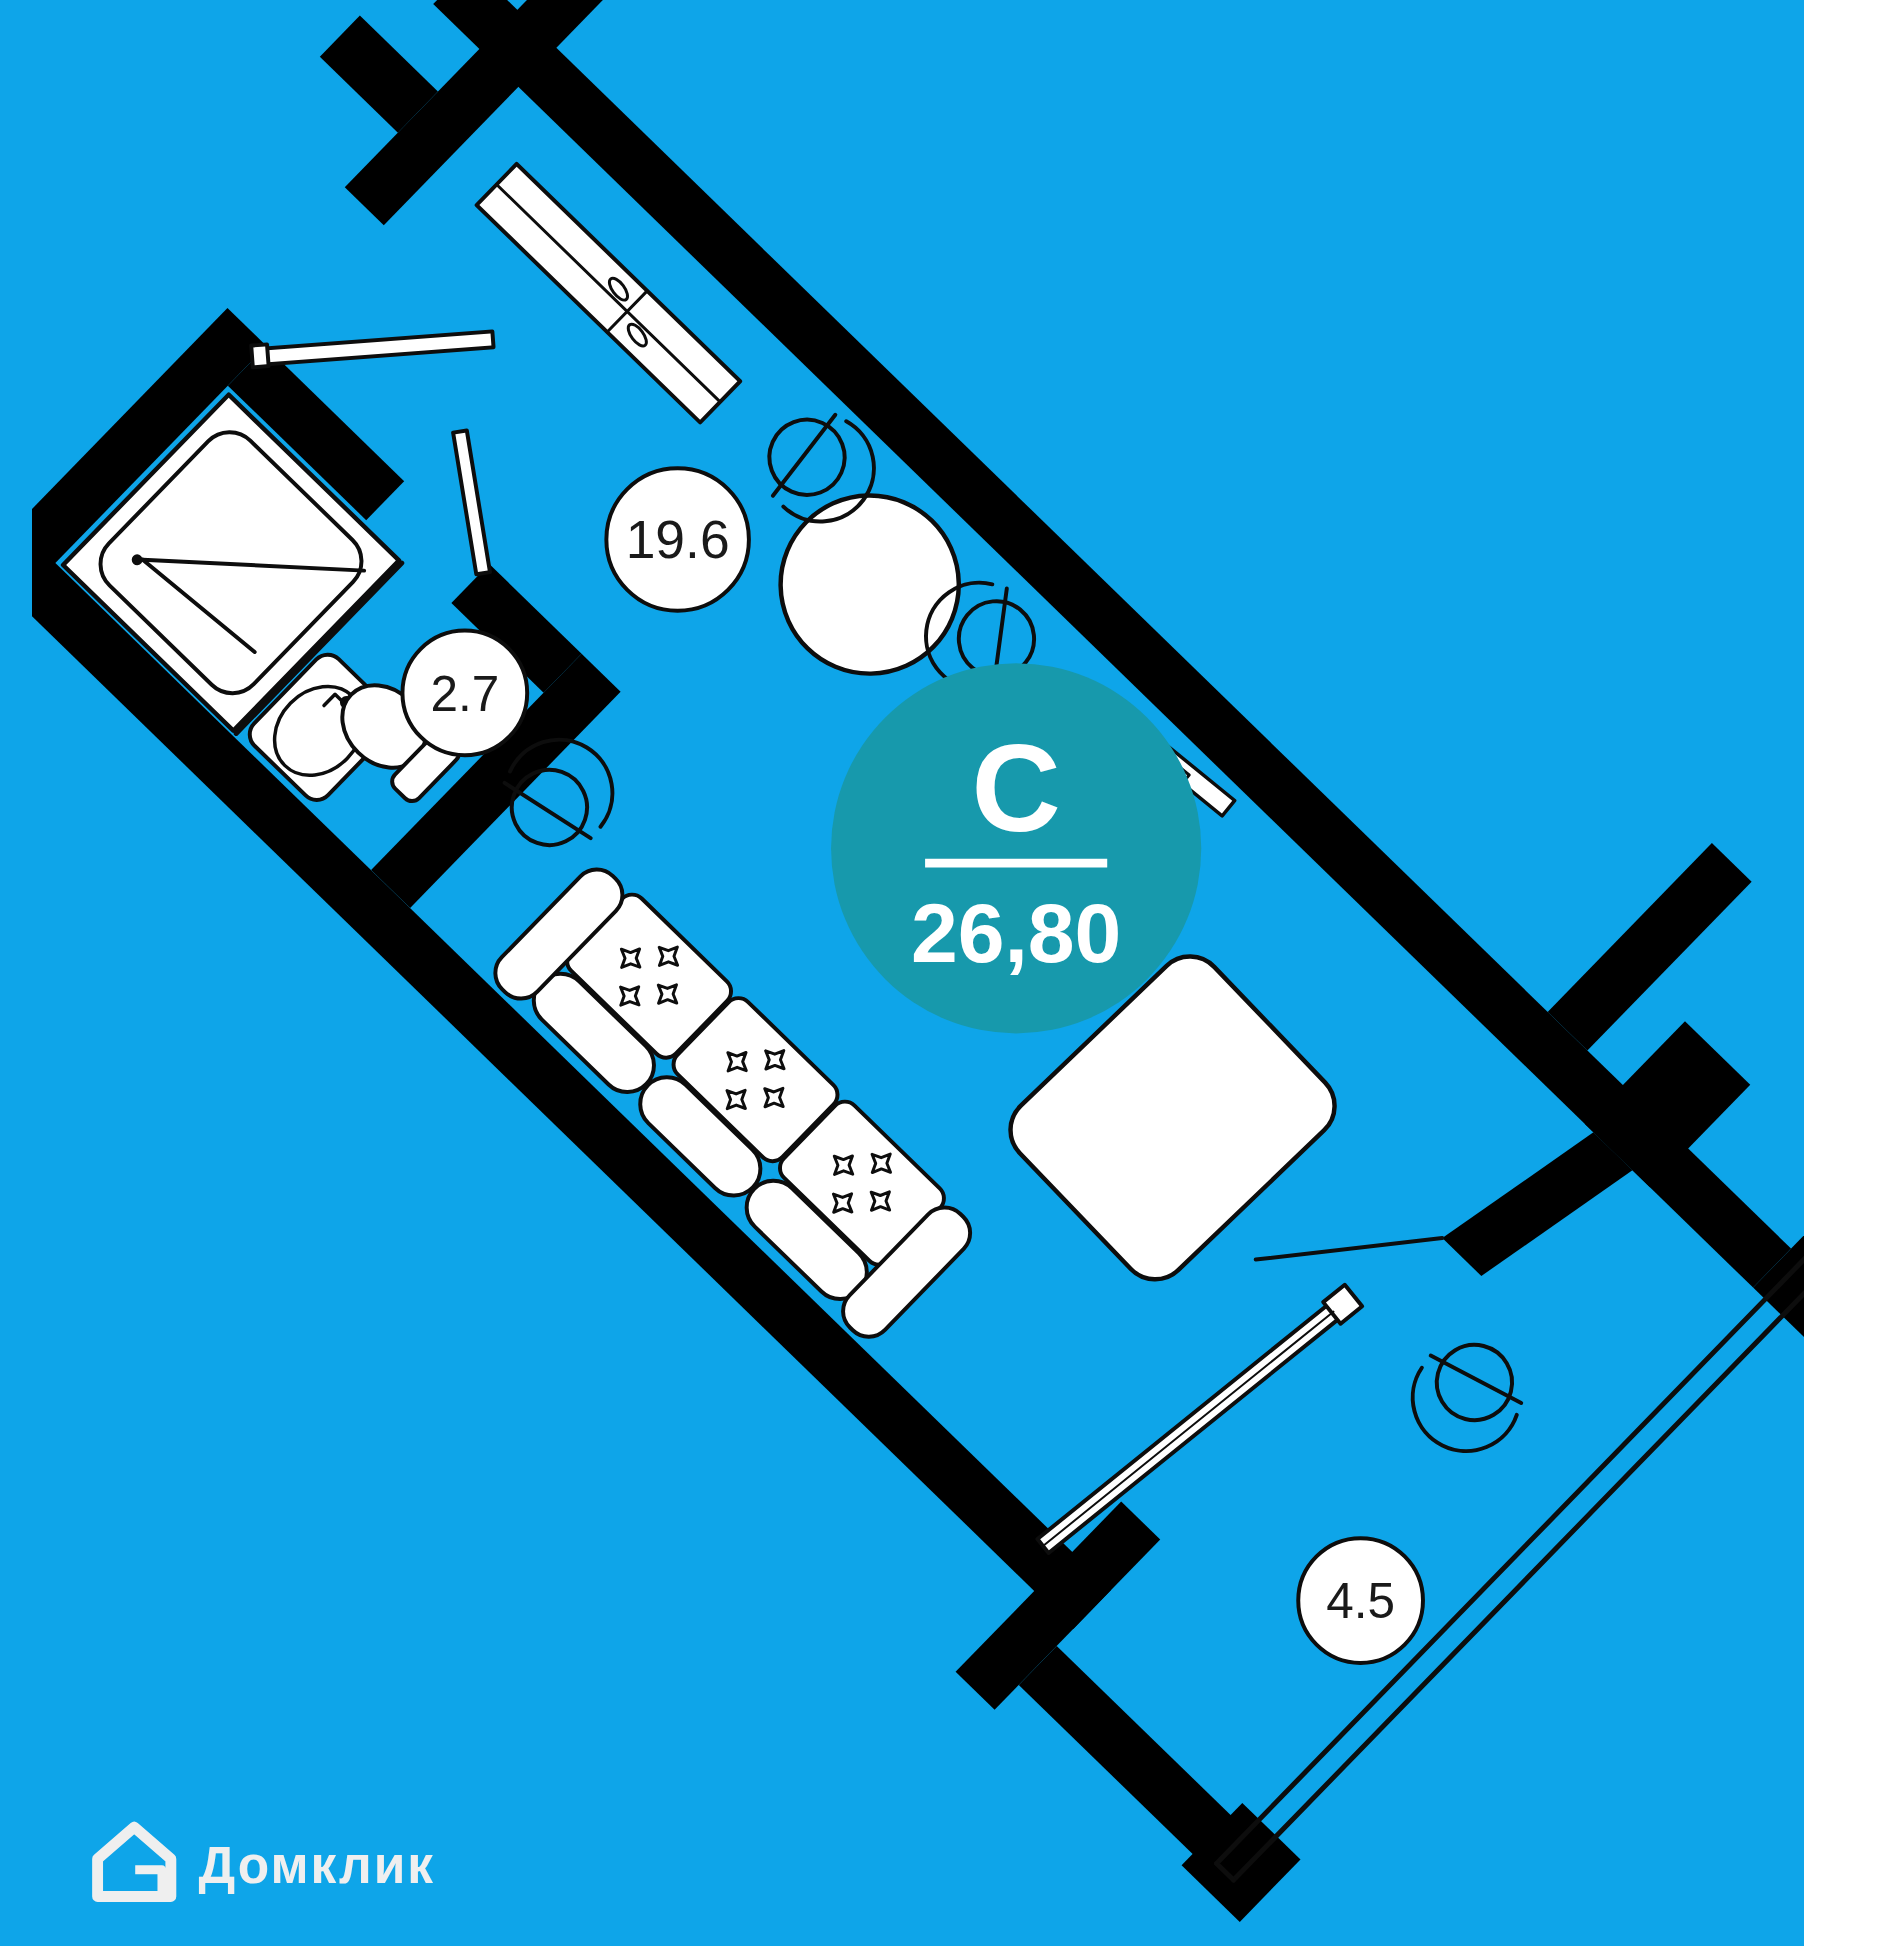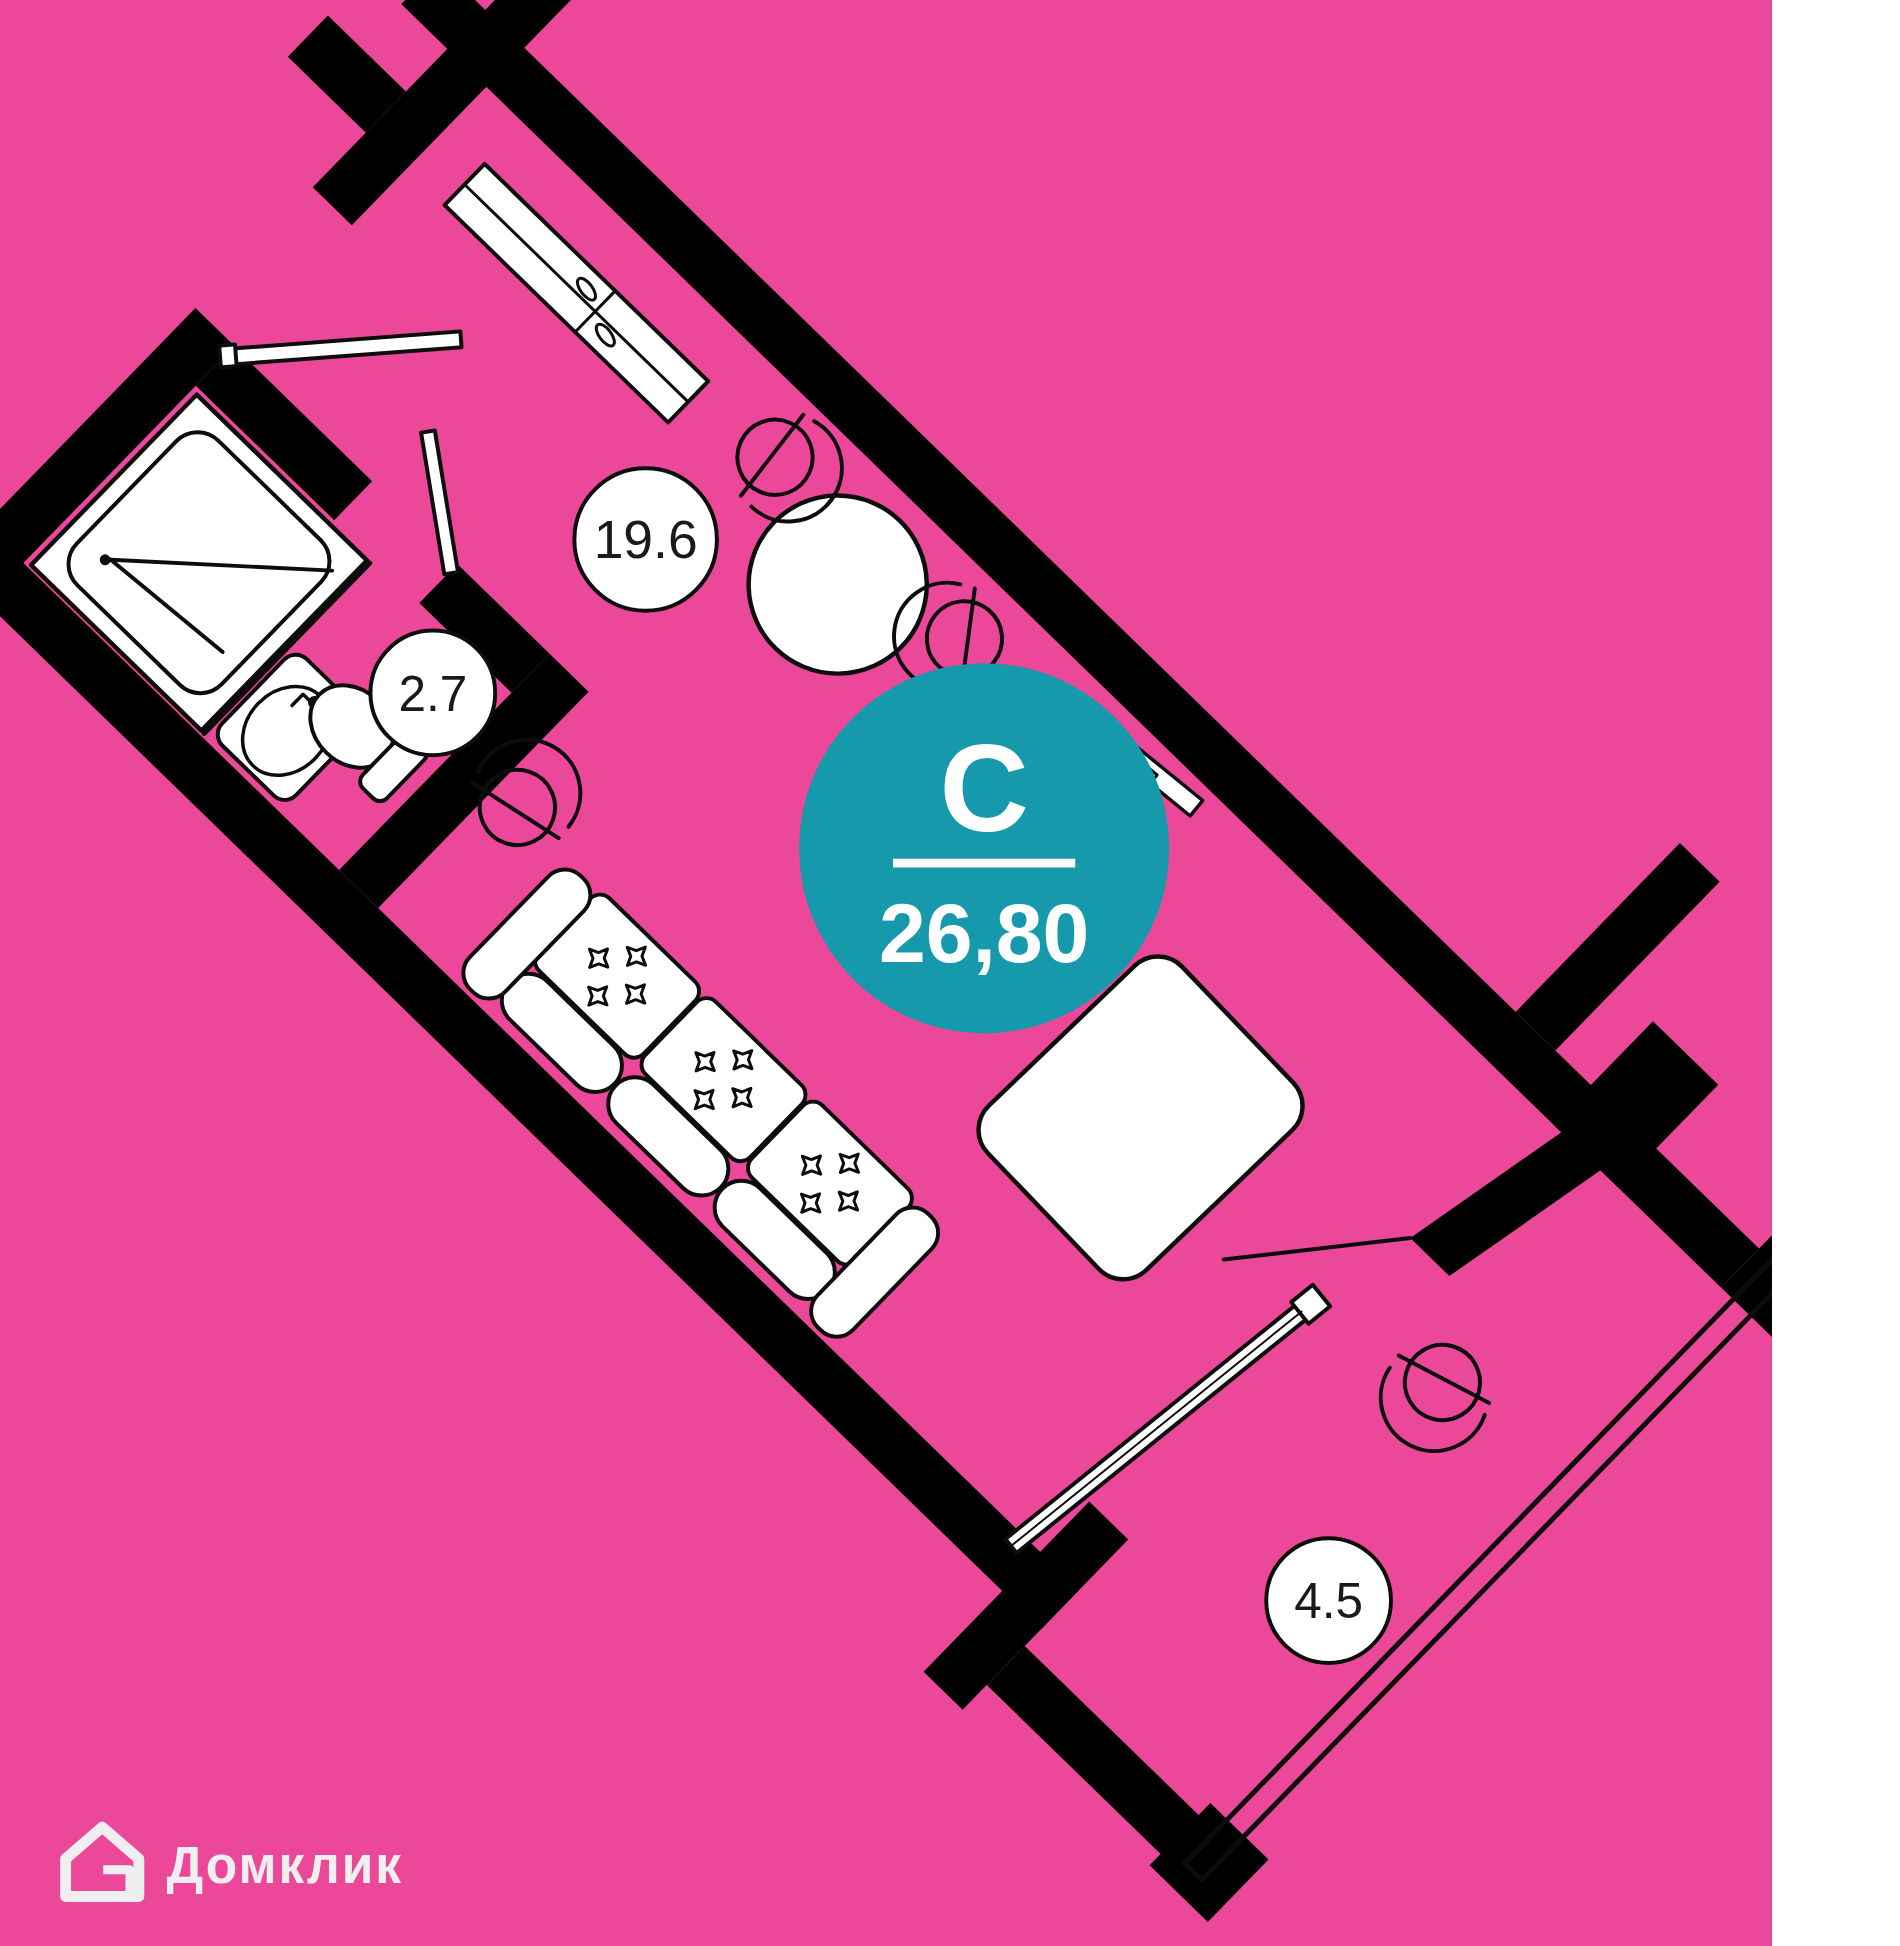--- a/index.html
+++ b/index.html
@@ -1,17 +1,17 @@
 <!DOCTYPE html>
 <html><head>
 <meta charset="utf-8">
 <style>
   html,body{margin:0;padding:0;background:#fff;}
-  .stage{position:relative;width:1772px;height:1946px;background:#ec4899;overflow:hidden;
-         font-family:"Liberation Sans",sans-serif;}
+  .stage{position:relative;width:1772px;height:1946px;background:#0ea5e9;overflow:hidden;
+         font-family:"Liberation Sans",sans-serif;padding-left:32px;}
   svg{display:block}
   text{font-family:"Liberation Sans",sans-serif;}
   .room-label{font-size:54px;fill:#1a1a1a;}
   .room-label-sm{font-size:50px;fill:#1a1a1a;}
   .badge-letter{font-size:125px;font-weight:bold;fill:#ffffff;}
   .badge-area{font-size:85px;font-weight:bold;fill:#ffffff;}
   .wm-text{font-size:52px;font-weight:bold;letter-spacing:2px;}
 </style>
 </head>
 <body>

